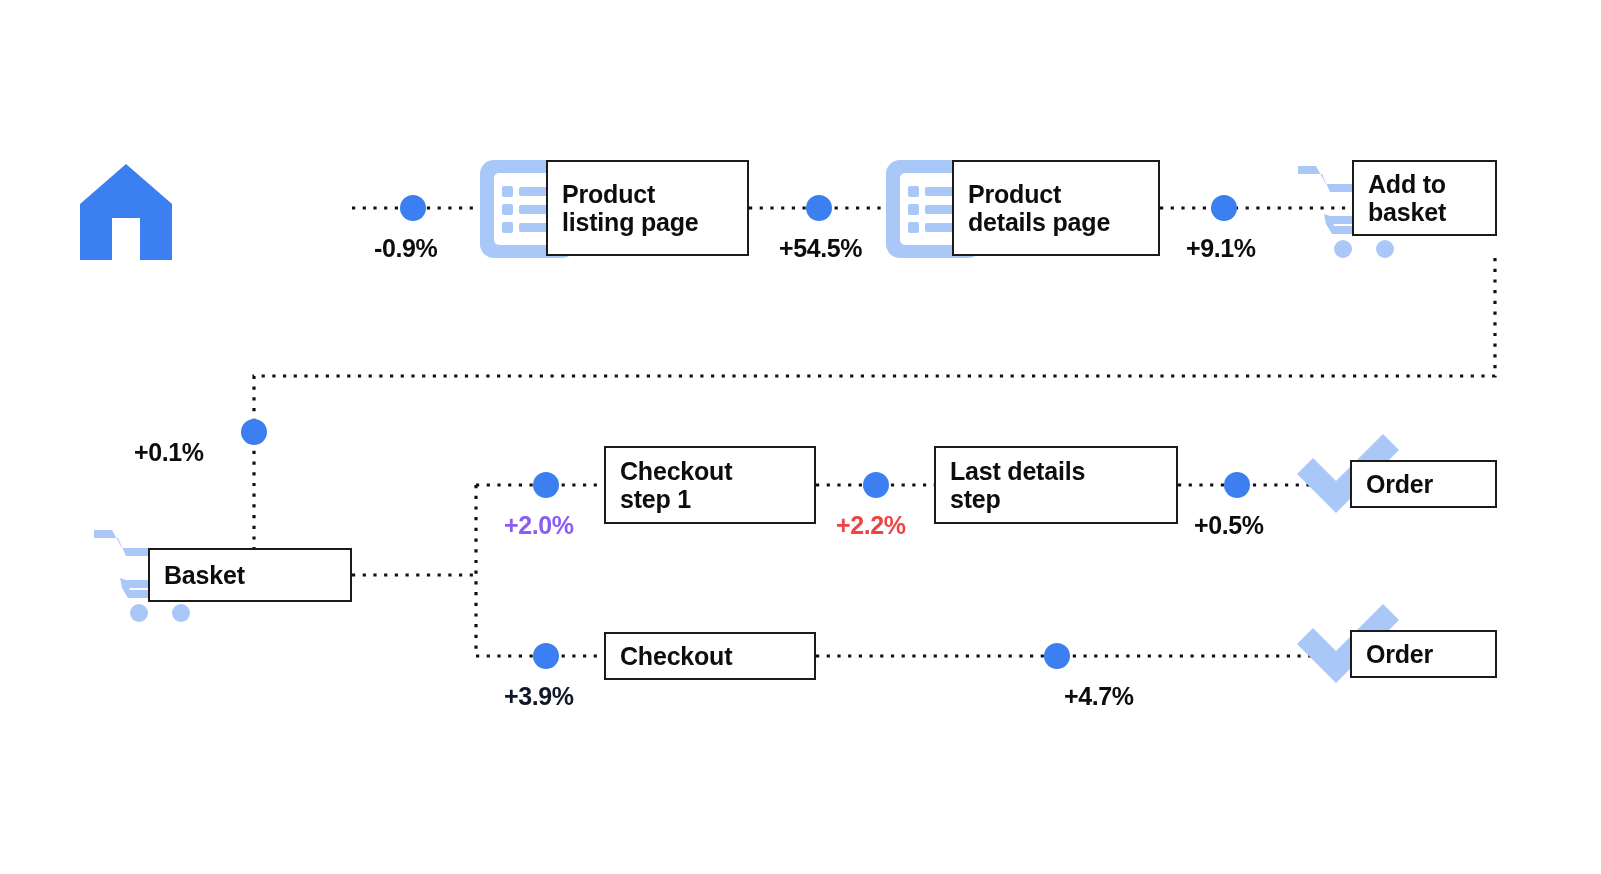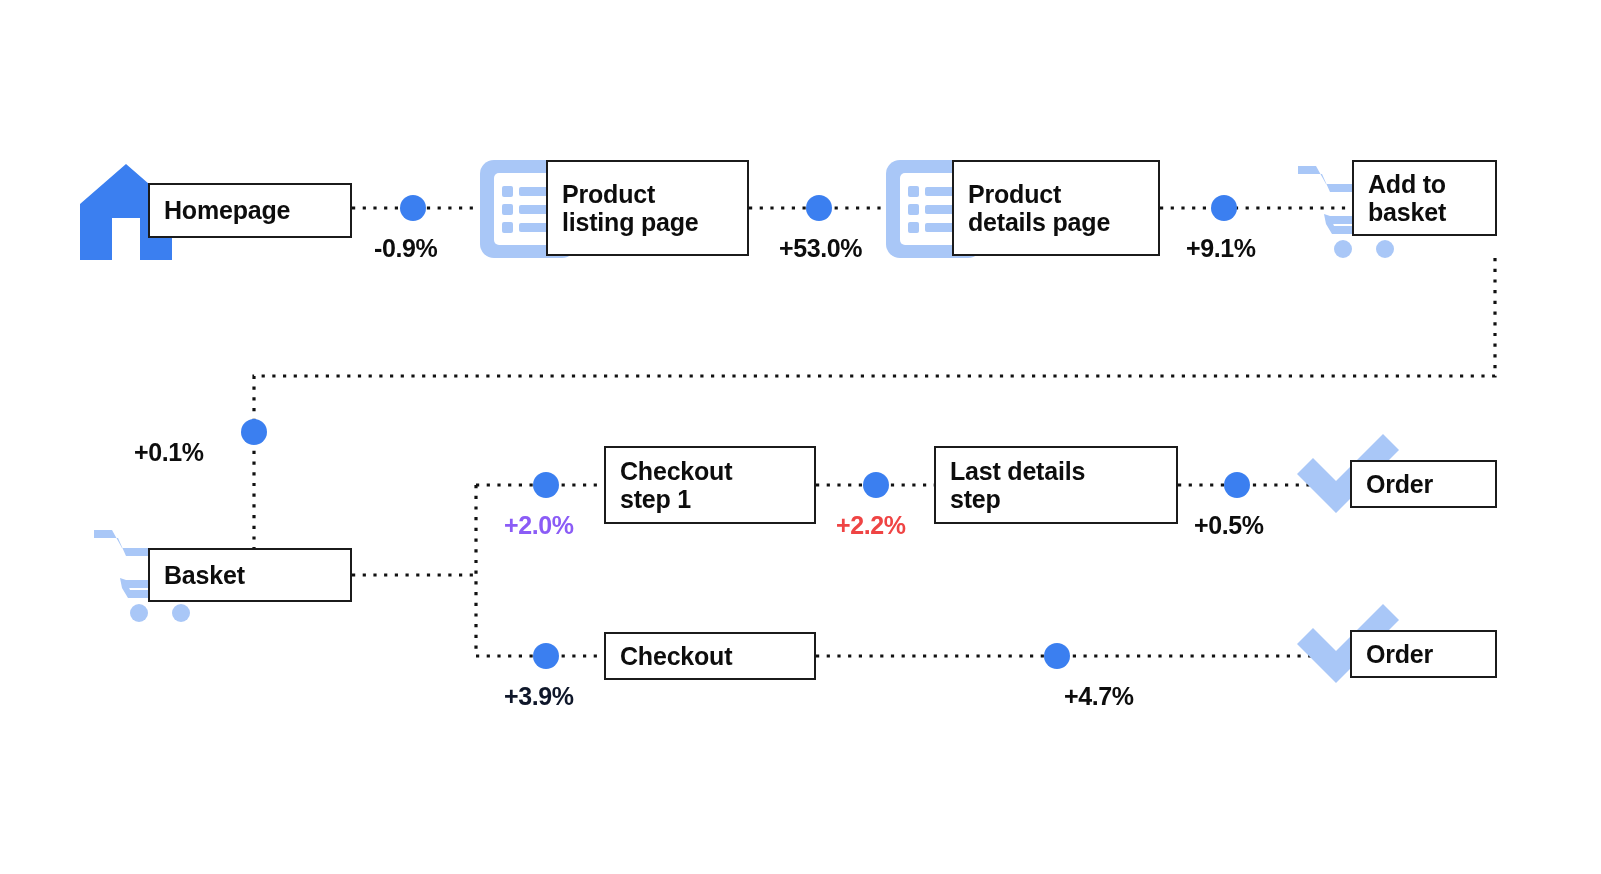--- a/index.html
+++ b/index.html
@@ -159,23 +159,20 @@
       <path d="M9 46 L25 30 L48 53 L95 6 L111 22 L48 85 Z" fill="#a9c7f7"></path>
     </svg>
   </div>
 
   <div class="icon-wrap" style="left:1288px; top:598px; width:118px; height:110px;">
     <svg width="118" height="110" viewBox="0 0 118 110">
       <path d="M9 46 L25 30 L48 53 L95 6 L111 22 L48 85 Z" fill="#a9c7f7"></path>
     </svg>
   </div>
 
-  <div class="node-box" id="node-homepage" style="left: 148px; top: 183px; width: 204px; height: 55px; border-color: rgb(27, 27, 27);">
-    <span class="node-label">Homepage</span>
-  </div>
 
   <div class="node-box" id="node-product-listing" style="left: 546px; top: 160px; width: 203px; height: 96px; border-color: rgb(27, 27, 27);">
     <span class="node-label">Product
 listing page</span>
   </div>
 
   <div class="node-box" id="node-product-details" style="left: 952px; top: 160px; width: 208px; height: 96px; border-color: rgb(27, 27, 27);">
     <span class="node-label">Product
 details page</span>
   </div>
@@ -205,21 +202,21 @@
 
   <div class="node-box" id="node-checkout" style="left: 604px; top: 632px; width: 212px; height: 48px; border-color: rgb(27, 27, 27);">
     <span class="node-label">Checkout</span>
   </div>
 
   <div class="node-box" id="node-order-bottom" style="left: 1350px; top: 630px; width: 147px; height: 48px; border-color: rgb(27, 27, 27);">
     <span class="node-label">Order</span>
   </div>
 
   <div class="delta-label" id="delta-t1" style="left: 374px; top: 234px; color: rgb(13, 13, 13);">-0.9%</div>
-  <div class="delta-label" id="delta-t2" style="left: 779px; top: 234px; color: rgb(13, 13, 13);">+53.0%</div>
+  <div class="delta-label" id="delta-t2" style="left: 779px; top: 234px; color: rgb(13, 13, 13);">+54.5%</div>
   <div class="delta-label" id="delta-t3" style="left: 1186px; top: 234px; color: rgb(13, 13, 13);">+9.1%</div>
   <div class="delta-label" id="delta-t4" style="left: 134px; top: 418px; color: rgb(13, 13, 13); margin-top: 20px;">+0.1%</div>
   <div class="delta-label" id="delta-t5" style="left: 504px; top: 511px; color: #8b5cf6;">+2.0%</div>
   <div class="delta-label" id="delta-t6" style="left: 836px; top: 511px; color: #ef4444;">+2.2%</div>
   <div class="delta-label" id="delta-t7" style="left: 1194px; top: 511px; color: rgb(13, 13, 13);">+0.5%</div>
   <div class="delta-label" id="delta-t8" style="left: 504px; top: 682px; color: #0f172a; text-align: center;">+3.9%</div>
   <div class="delta-label" id="delta-t9" style="left: 1064px; top: 682px; color: rgb(13, 13, 13);">+4.7%</div>
 
 </div>
 

